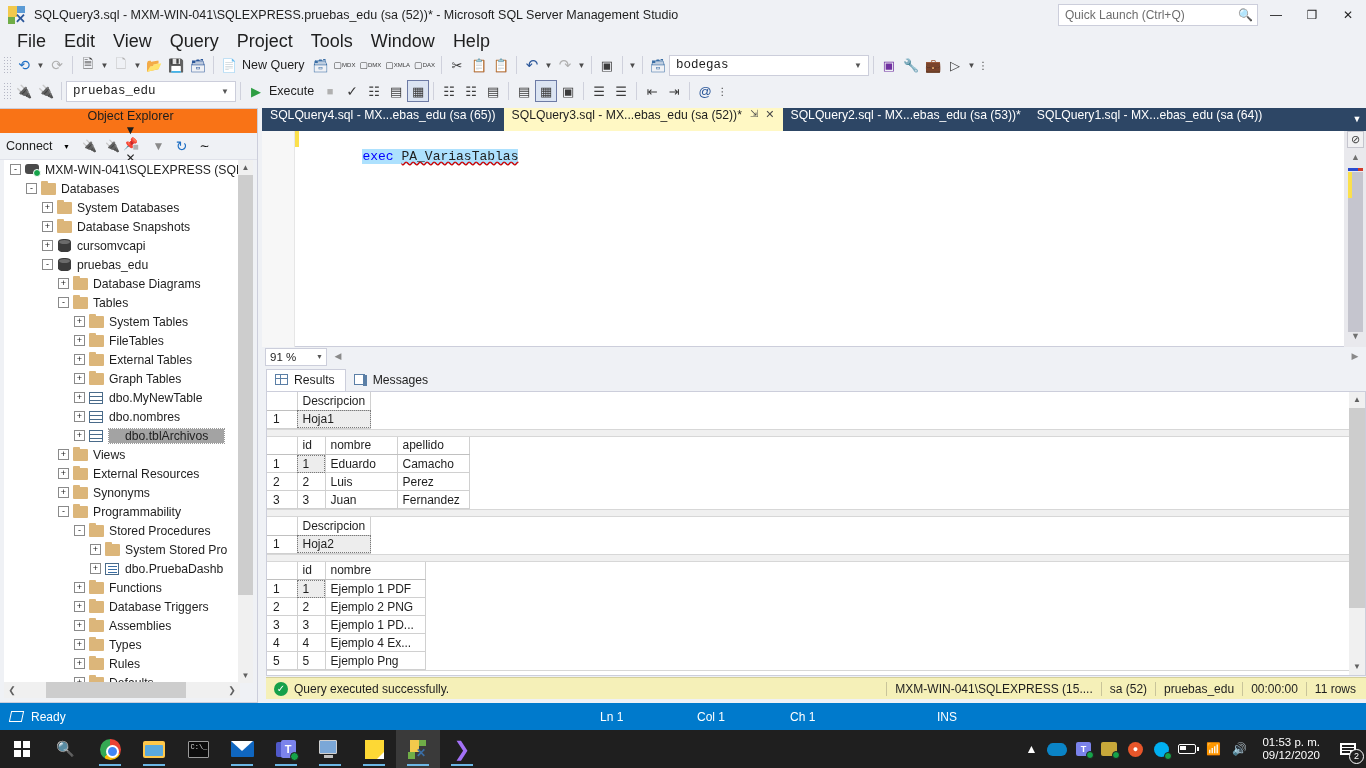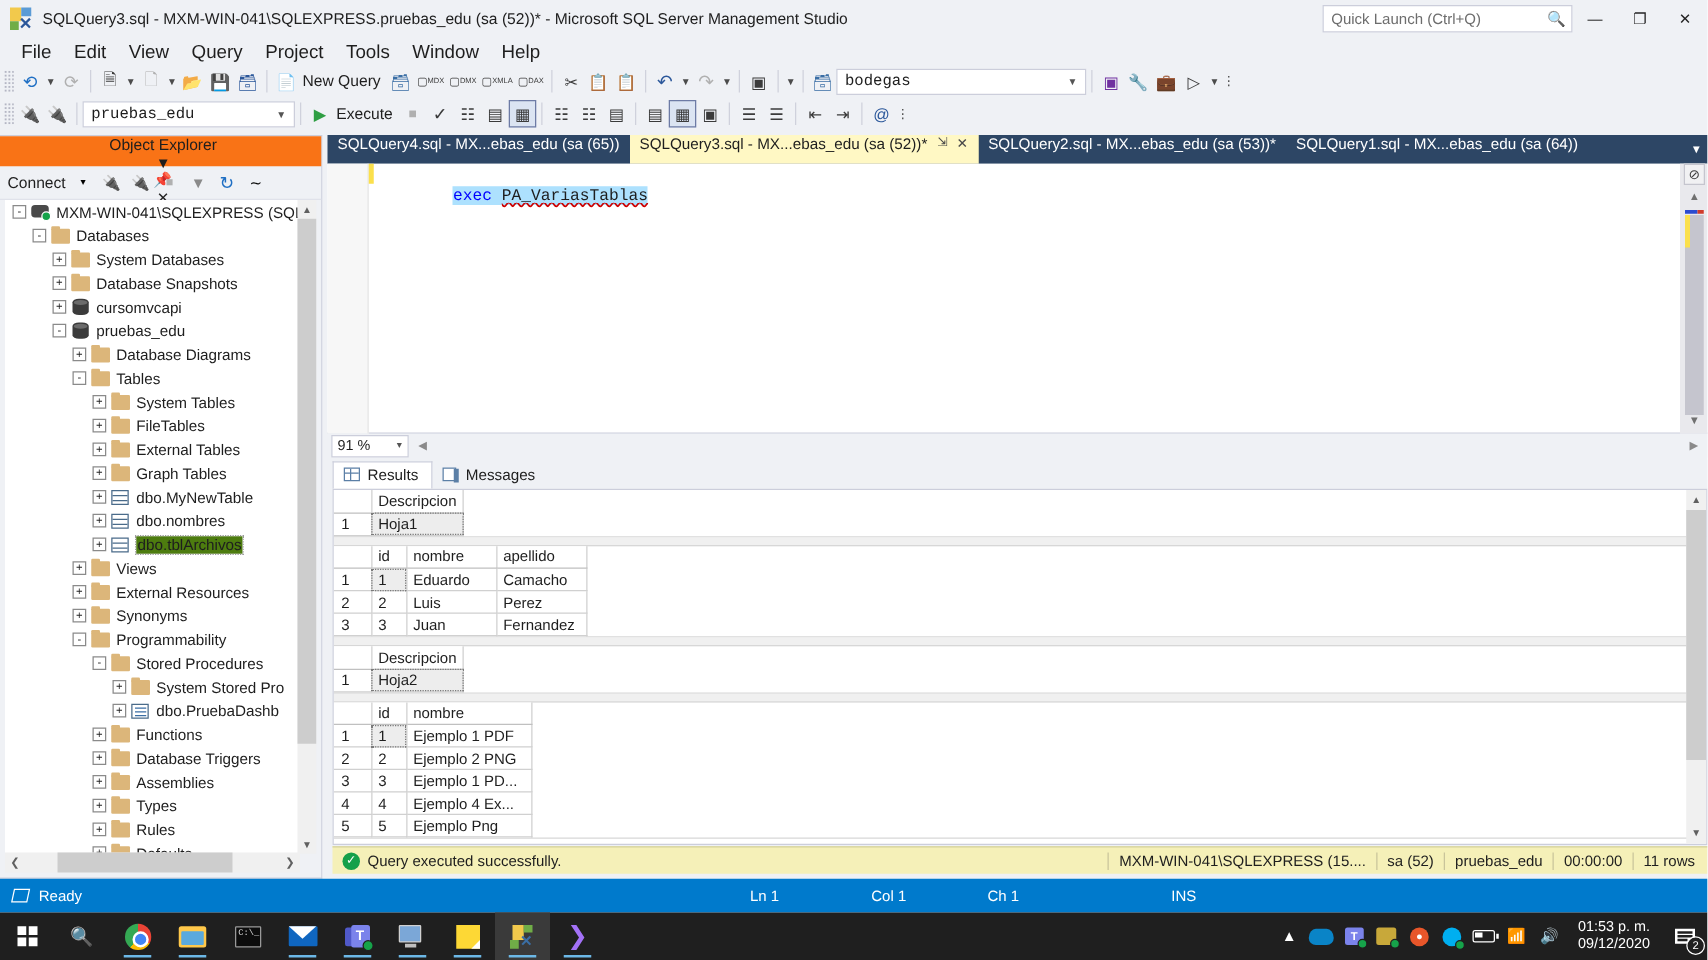--- a/index.html
+++ b/index.html
@@ -40,21 +40,21 @@
   .win-btn {
     width: 36px; height: 30px; display: flex; align-items: center; justify-content: center;
     color: #1e1e1e;
   }
 
   
   .menubar {
     position: absolute; left: 0; top: 30px; width: 1366px; height: 22px;
     background: #eff1f5; display: flex; align-items: center; padding-left: 8px;
   }
-  .menu-item { padding: 2px 9px; font-size: 15px; color: #1e1e1e; white-space: nowrap; }
+  .menu-item { padding: 2px 9px; font-size: 18px; color: #1e1e1e; white-space: nowrap; }
 
   
   .toolbar {
     position: absolute; left: 0; width: 1366px; height: 26px;
     background: #eff1f5; display: flex; align-items: center;
   }
   .toolbar.row1 { top: 52px; }
   .toolbar.row2 { top: 78px; }
   .tb-grip {
     width: 8px; height: 18px; margin: 0 2px 0 3px;
@@ -134,21 +134,21 @@
     background: #fff; position: relative;
   }
   .ico-table::before { content:''; position:absolute; left:0; top:3px; width:12px; height:1px; background:#4a6b8a; }
   .ico-table::after  { content:''; position:absolute; left:0; top:7px; width:12px; height:1px; background:#4a6b8a; }
   .ico-proc {
     width: 14px; height: 12px; border: 1px solid #4a6b8a; margin-top: 1px; background: #fff;
     position: relative;
   }
   .ico-proc::before { content:''; position:absolute; left:2px; top:2px; width:9px; height:1.5px; background:#3a6ea5; box-shadow: 0 3px 0 #3a6ea5, 0 6px 0 #3a6ea5; }
   .tlabel { }
-  .tlabel.sel { background: #4d7c0f; outline: 1px dotted #9a9a9a; padding: 0 1px; }
+  .tlabel.sel { background: #a3a3a3; outline: 1px dotted #9a9a9a; padding: 0 16px; }
 
   .oe-vscroll {
     position: absolute; right: 4px; top: 51px; width: 15px; height: 523px;
     background: #f0f0f0;
   }
   .oe-vscroll .up, .oe-vscroll .dn {
     position: absolute; left: 0; width: 15px; height: 15px; text-align: center;
     font-size: 8px; line-height: 15px; color: #606060;
   }
   .oe-vscroll .up { top: 0; } .oe-vscroll .dn { bottom: 0; }

